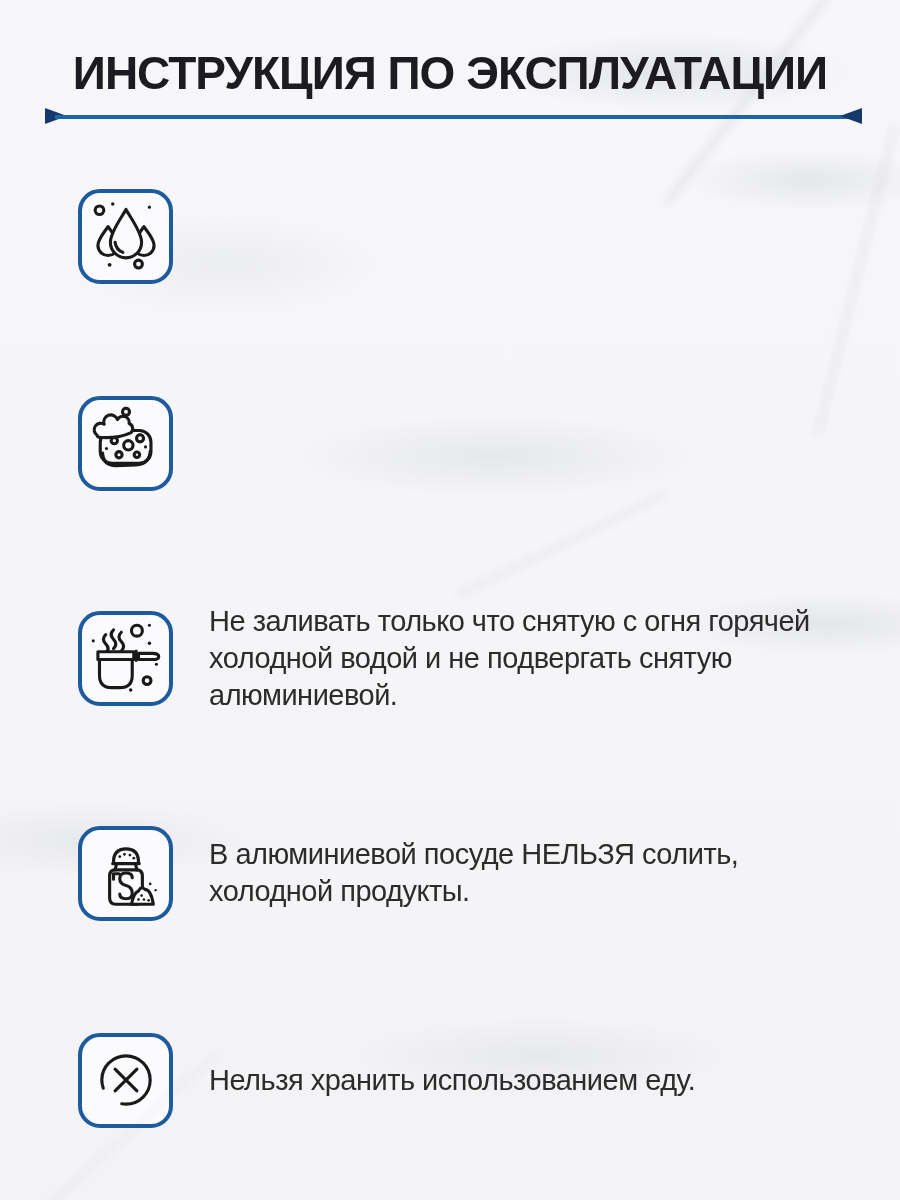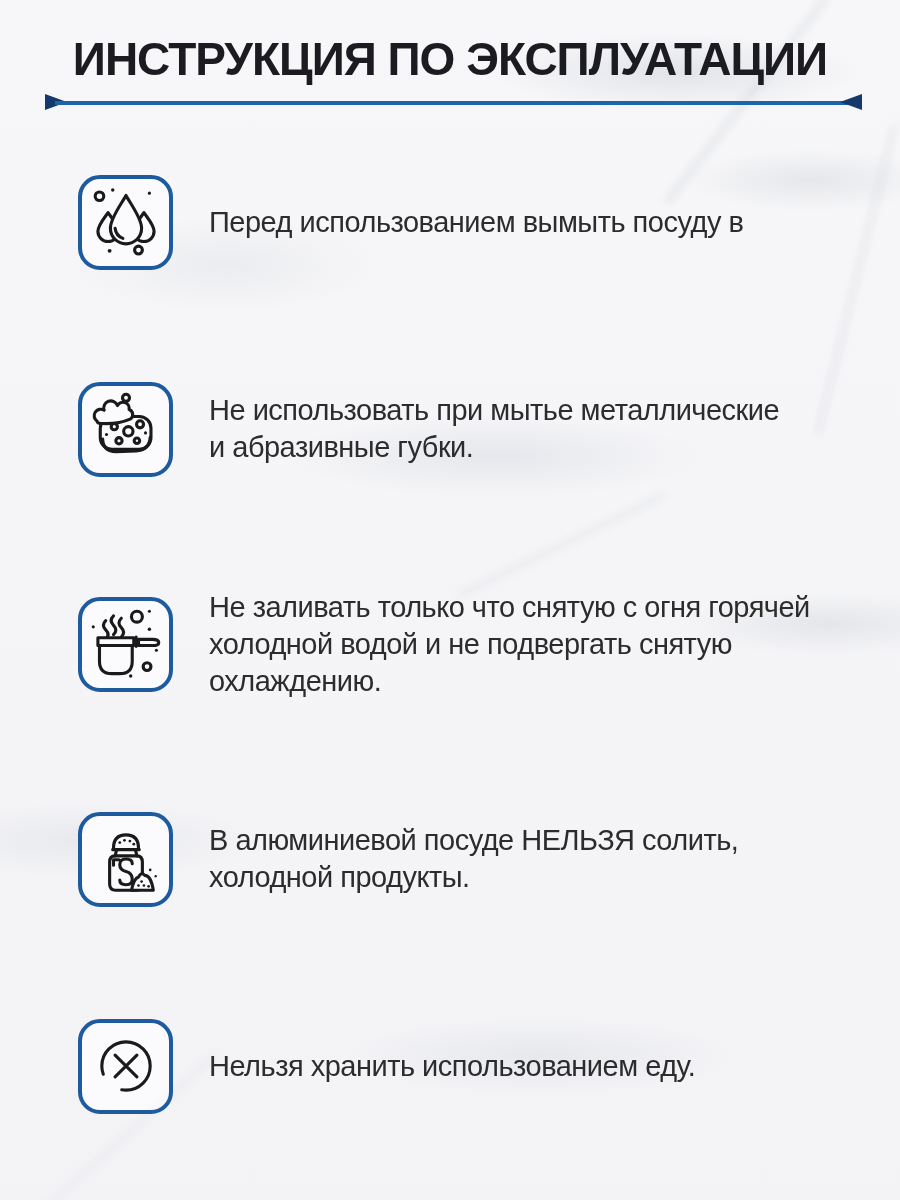--- a/index.html
+++ b/index.html
@@ -17,21 +17,21 @@
       radial-gradient(ellipse 280px 55px at 60% 88%, rgba(140,150,165,.12), transparent 70%),
       radial-gradient(ellipse 220px 70px at 25% 22%, rgba(140,150,165,.10), transparent 70%),
       linear-gradient(180deg,#f7f7f9 0%,#f3f3f6 100%);
   }
   .vein{position:absolute;background:rgba(120,130,148,.30);filter:blur(4px);border-radius:3px;}
   .vein1{width:3px;height:260px;left:745px;top:-30px;transform:rotate(38deg);}
   .vein2{width:2px;height:320px;left:855px;top:120px;transform:rotate(14deg);}
   .vein3{width:3px;height:230px;left:560px;top:430px;transform:rotate(64deg);opacity:.6;}
   .vein4{width:2px;height:260px;left:120px;top:1010px;transform:rotate(48deg);opacity:.5;}
 
-  .header{position:relative;padding-top:34px;}
+  .header{position:relative;padding-top:48px;}
   .title{
     text-align:center;
     font-size:46px;font-weight:700;
     letter-spacing:-1px;
     color:#1b1b21;
     line-height:1.1;
     white-space:nowrap;
   }
   .divider{position:relative;height:17px;margin:9px 38px 0 45px;}
   .divider-line{position:absolute;left:10px;right:10px;top:7px;height:4px;background:#1e64a8;}
@@ -86,43 +86,38 @@
           <path class="stroke-bg" d="M50 16 C56 27 70 45 70 58 A20 20 0 0 1 30 58 C30 45 44 27 50 16 Z"></path>
           <path class="stroke" d="M36 58 A16 16 0 0 0 46 71"></path>
           <circle class="stroke" cx="16" cy="17" r="5.5"></circle>
           <circle class="dot" cx="33" cy="9" r="2.2"></circle>
           <circle class="dot" cx="80" cy="13" r="2"></circle>
           <circle class="dot" cx="29" cy="87" r="2.5"></circle>
           <circle class="stroke" cx="66" cy="86" r="5"></circle>
         </svg>
       </div>
       <div class="text">
-        <div class="ln">Перед использованием вымыть посуду в</div>
       </div>
     </div>
 
     <div class="row">
       <div class="icon-box">
         <svg viewBox="0 0 100 100">
           <rect class="stroke-bg" x="17" y="34" width="65" height="42" rx="15"></rect>
           <path class="stroke" d="M20 63 Q21 79 37 79 L63 78 Q80 77 81 61"></path>
           <path class="stroke-bg" d="M13 40 A8 8 0 0 1 22 26 A9 9 0 0 1 39 20 A8 8 0 0 1 54 25 A7 7 0 0 1 56 37 Q40 44 20 43 Q13 43 13 40 Z"></path>
           <circle class="stroke" cx="50" cy="10" r="4.5"></circle>
           <circle class="stroke" cx="35" cy="47" r="4"></circle>
           <circle class="stroke" cx="53" cy="53" r="6"></circle>
           <circle class="stroke" cx="68" cy="44" r="4.5"></circle>
           <circle class="stroke" cx="41" cy="65" r="4"></circle>
           <circle class="stroke" cx="64" cy="65" r="3.5"></circle>
           <circle class="dot" cx="25" cy="57" r="2"></circle>
           <circle class="dot" cx="75" cy="55" r="2"></circle>
         </svg>
-      </div>
-      <div class="text">
-        <div class="ln">Не использовать при мытье металлические</div>
-        <div class="ln">и абразивные губки.</div>
       </div>
     </div>
 
     <div class="row">
       <div class="icon-box">
         <svg viewBox="0 0 100 100">
           <path class="stroke" d="M24 20 q-6 6 0 12 q6 6 0 12"></path>
           <path class="stroke" d="M34 14 q-6 6 0 12 q6 6 0 12"></path>
           <path class="stroke" d="M44 17 q-6 6 0 12 q6 6 0 12"></path>
           <rect class="stroke-bg" x="14" y="42" width="46" height="10"></rect>
@@ -134,21 +129,21 @@
           <circle class="dot" cx="80" cy="8" r="2"></circle>
           <circle class="dot" cx="80" cy="31" r="2.2"></circle>
           <circle class="dot" cx="89" cy="58" r="2"></circle>
           <circle class="stroke" cx="77" cy="79" r="5"></circle>
           <circle class="dot" cx="56" cy="91" r="2.2"></circle>
         </svg>
       </div>
       <div class="text">
         <div class="ln">Не заливать только что снятую с огня горячей</div>
         <div class="ln">холодной водой и не подвергать снятую</div>
-        <div class="ln">охлаждению.</div>
+        <div class="ln">алюминиевой.</div>
       </div>
     </div>
 
     <div class="row">
       <div class="icon-box">
         <svg viewBox="0 0 100 100">
           <path class="stroke-bg" d="M34 36 Q34 19 50 19 Q66 19 66 36 L67 38 H33 Z"></path>
           <circle class="dot" cx="42" cy="29" r="1.8"></circle>
           <circle class="dot" cx="48" cy="26" r="1.8"></circle>
           <circle class="dot" cx="55" cy="27" r="1.8"></circle>

